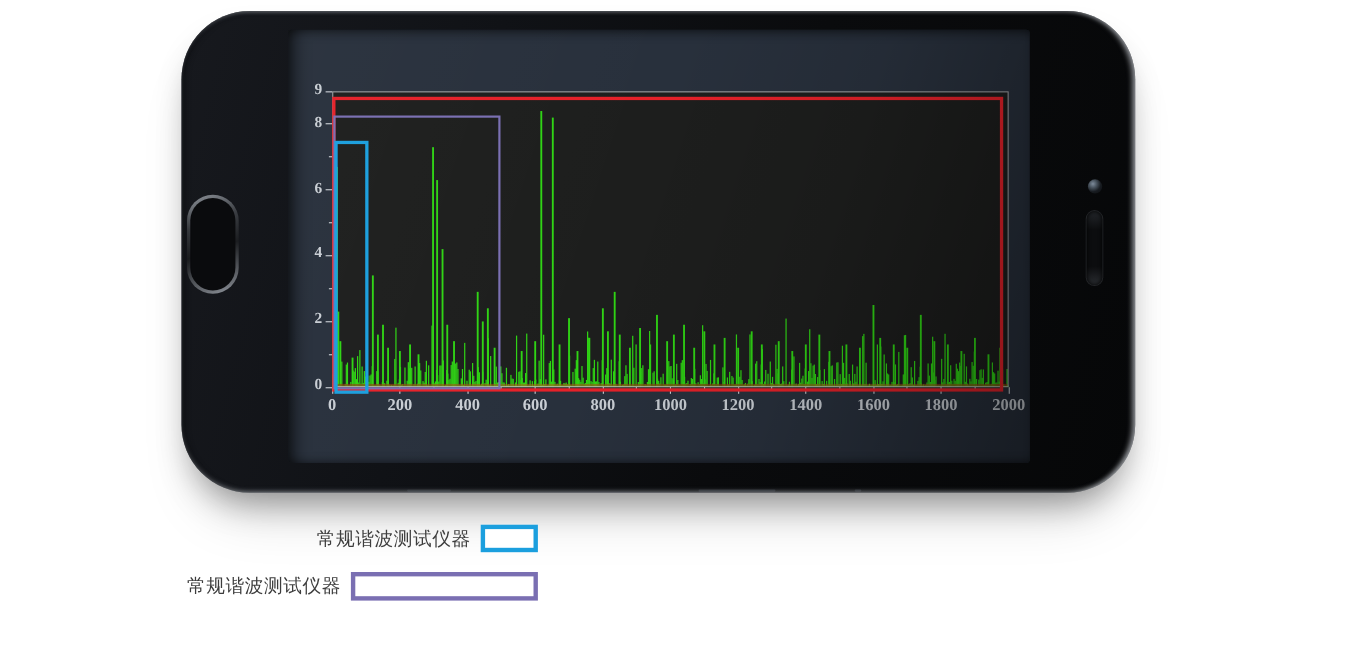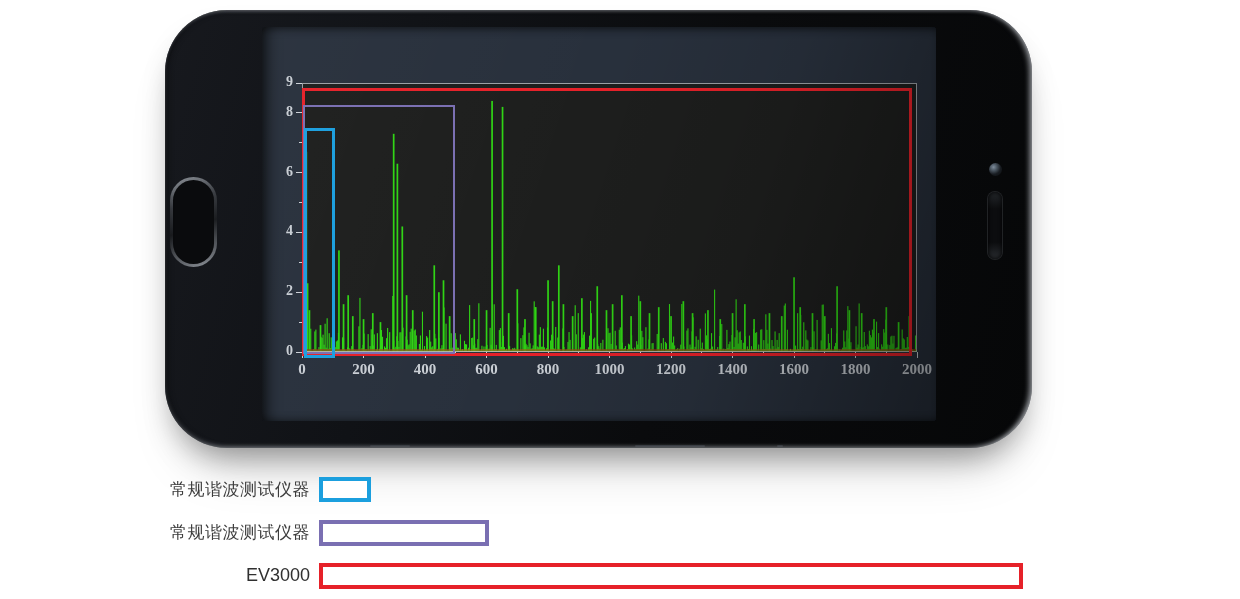--- a/index.html
+++ b/index.html
@@ -43,21 +43,21 @@
   .tick-label{position:absolute;font-family:"Liberation Serif",serif;font-weight:700;
          color:#c9ced4;z-index:5;white-space:nowrap;}
   .xlab{font-size:15px;width:56px;text-align:center;}
   .ylab{font-size:14px;width:30px;text-align:right;}
   .base-strip{position:absolute;left:1px;right:1px;bottom:0;height:3px;z-index:3;
          background:linear-gradient(90deg,rgba(146,58,16,0.65),rgba(178,96,24,0.55) 30%,
                     rgba(140,52,14,0.65) 55%,rgba(186,104,28,0.5) 80%,rgba(146,58,16,0.65));}
 
   
   .legend{position:absolute;left:150px;top:476px;display:flex;flex-direction:column;gap:16px;}
-  .lrow{display:flex;align-items:center;height:27px;}
+  .lrow{display:flex;align-items:center;height:27px;justify-content:flex-end;}
   .llabel{display:inline-block;width:160px;text-align:right;font-size:17px;color:#3d3d3d;
          letter-spacing:0.5px;}
   .llabel.latin{font-size:18px;color:#303030;letter-spacing:0;}
   .swatch{display:inline-block;box-sizing:border-box;margin-left:9px;background:#ffffff;}
 </style>
 </head>
 <body>
 
 <div class="stage">
 
@@ -801,19 +801,15 @@
 
   <div class="legend">
     <div class="lrow">
       <span class="llabel">常规谐波测试仪器</span>
       <span class="swatch" id="sw0" style="width: 52px; height: 25px; border: 4px solid rgb(27, 159, 222);"></span>
     </div>
     <div class="lrow">
       <span class="llabel">常规谐波测试仪器</span>
       <span class="swatch" id="sw1" style="width: 170px; height: 26px; border: 4px solid rgb(122, 111, 178);"></span>
     </div>
-    <div class="lrow">
-      <span class="llabel latin">EV3000</span>
-      <span class="swatch" id="sw2" style="width: 704px; height: 26px; border: 4px solid rgb(230, 33, 41);"></span>
-    </div>
   </div>
 
 </div>
 
 </body></html>

